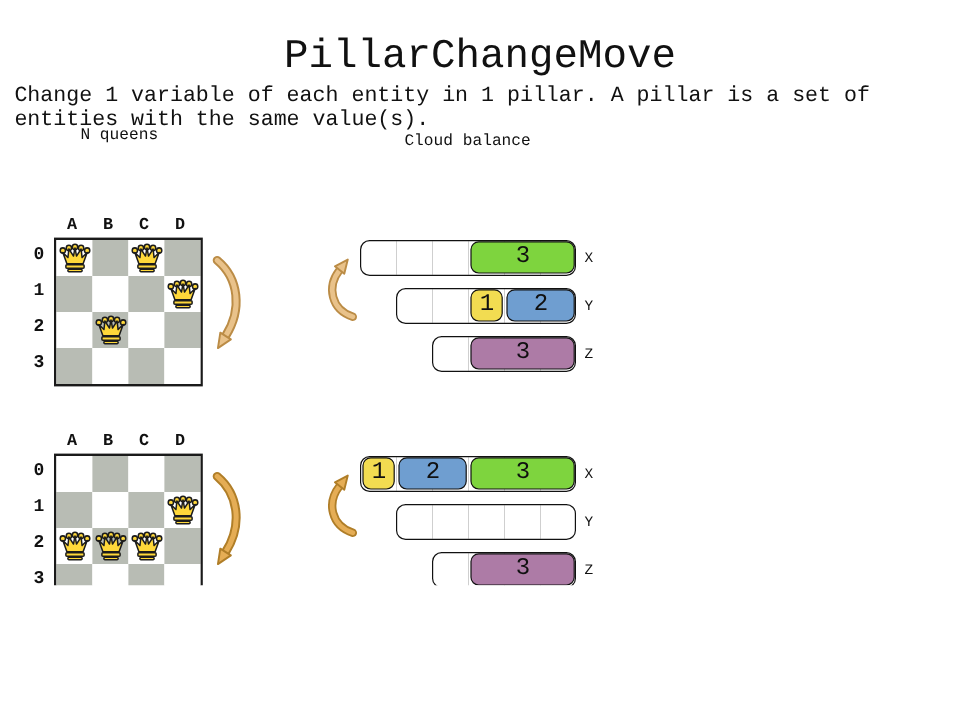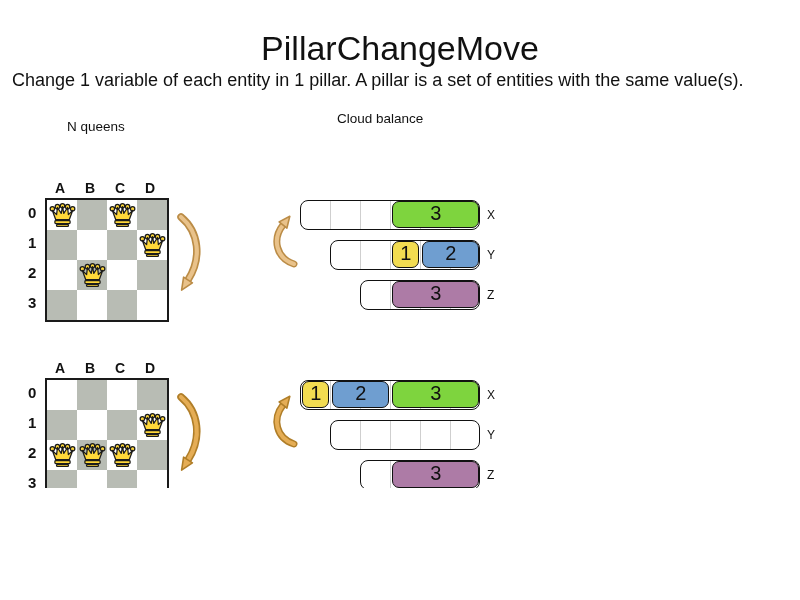--- a/index.html
+++ b/index.html
@@ -1,25 +1,25 @@
 <!DOCTYPE html>
 <html><head>
 <meta charset="utf-8">
 <style>
   html,body { margin:0; padding:0; background:#fff; }
   #stage {
     position:relative; width:800px; height:488px; overflow:hidden;
-    font-family:Liberation Sans, sans-serif; color:#111; background:#fff;
+    font-family:Liberation Mono, monospace; color:#111; background:#fff;
   }
   .title   { position:absolute; top:30px; left:0; width:100%; text-align:center;
              font-size:34px; line-height:36px; font-weight:400; }
   .subtitle{ position:absolute; top:70px; left:0; width:100%; 
              font-size:18px;padding-left:12px; }
   .section-label { position:absolute; font-size:13.5px; }
-  #nq-label    { left:67px;  top:119px; }
+  #nq-label    { left:67px;  top:106px; }
   #cloud-label { left:337px; top:111px; }
 
   
   .board { position:absolute; left:28px; }
   #board-0 { top:180px; }
   #board-1 { top:360px; }
   .col-labels { display:flex; margin-left:17px; height:18px;
                 font-weight:bold; font-size:14px; }
   .col-label  { width:30px; text-align:center; }
   .board-body { display:flex; }

